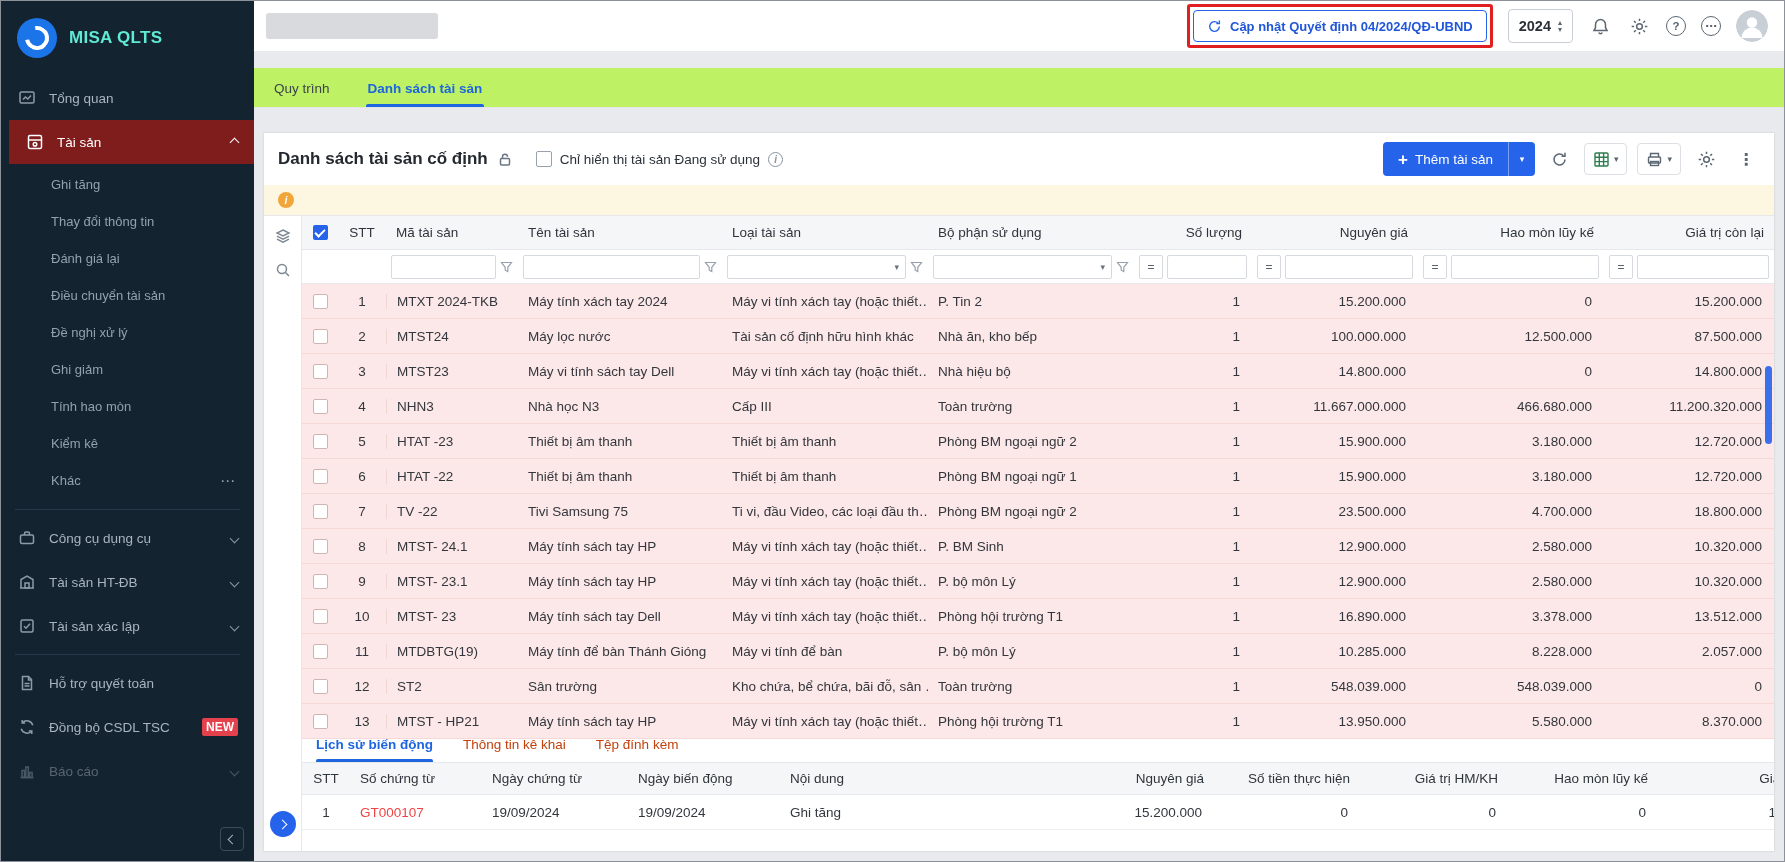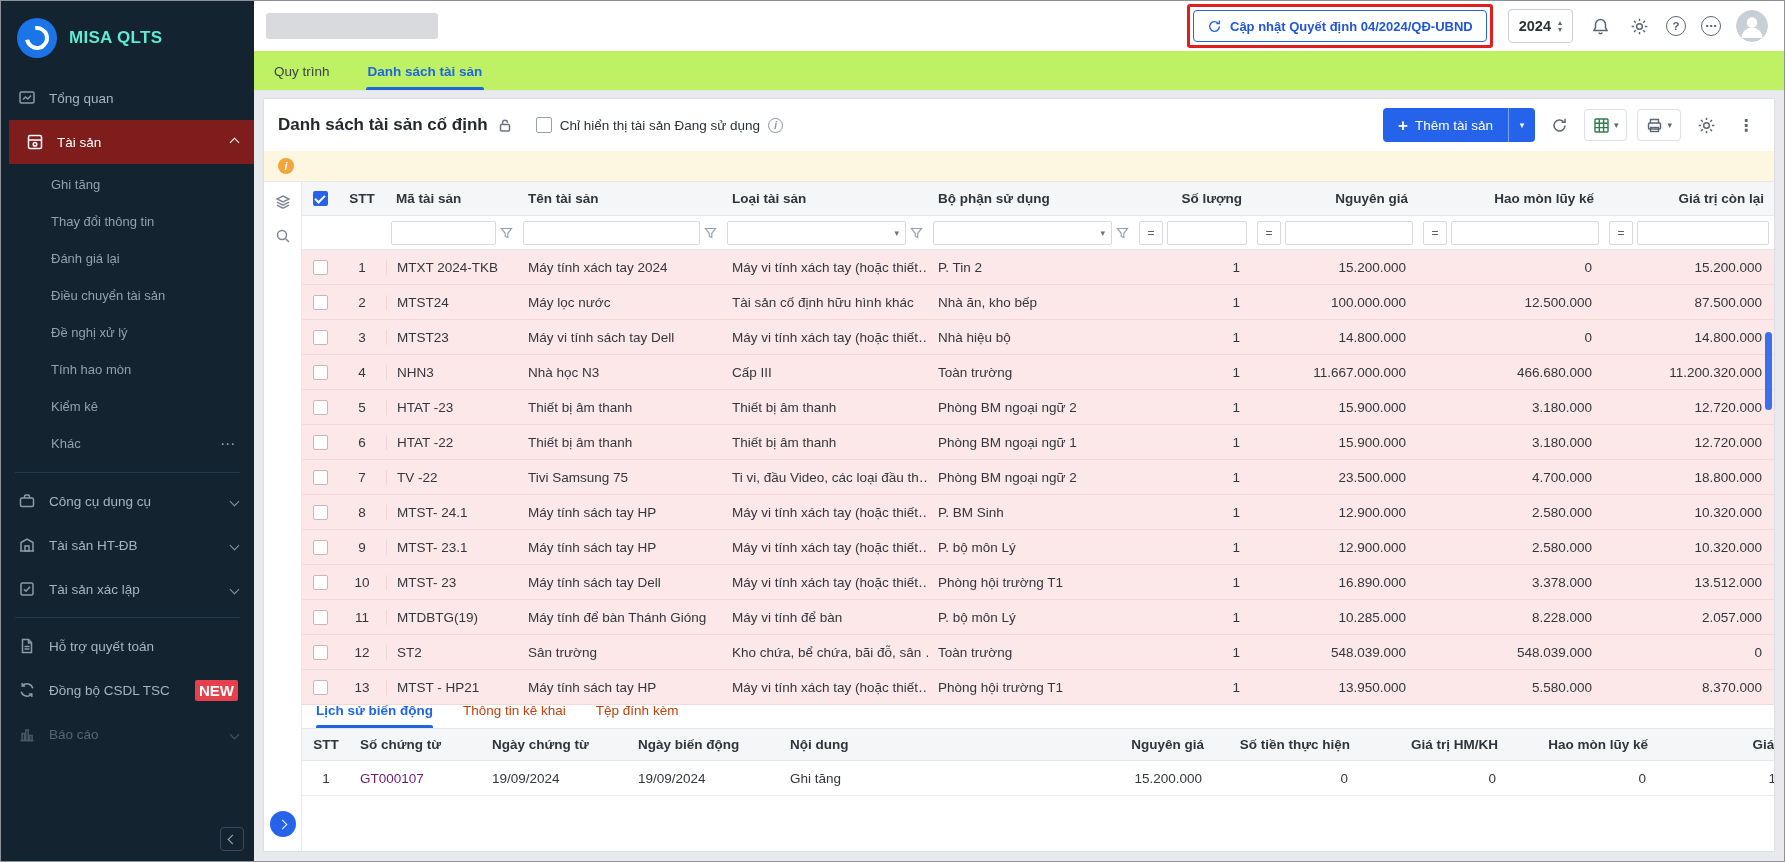--- a/index.html
+++ b/index.html
@@ -14,36 +14,36 @@
   .logo-mark { width: 40px; height: 40px; border-radius: 50%; background: #1b74e8; position: relative; flex: none; }
   .logo-mark::after { content: ""; position: absolute; left: 8px; top: 8px; width: 16px; height: 16px; border-radius: 50%; border: 4px solid #fff; border-left-color: transparent; transform: rotate(35deg); }
   .logo-text { color: #5eead4; font-weight: bold; font-size: 17px; letter-spacing: .3px; }
   .nav { flex: 1; overflow: hidden; }
   .nav-item { display: flex; align-items: center; gap: 12px; height: 44px; padding: 0 16px; color: #a8b4c0; cursor: pointer; }
   .nav-item.active { background: #7f1d1d; color: #fff; margin-left: 8px; }
   .nav-item.faded { opacity: .45; }
   .nav-ic { width: 20px; height: 20px; display: flex; align-items: center; justify-content: center; color: #8d9aa7; flex: none; }
   .nav-item.active .nav-ic { color: #fff; }
   .nav-label { flex: 1; white-space: nowrap; overflow: hidden; }
-  .badge-new { background: #e5414d; color: #fff; font-size: 15px; font-weight: bold; padding: 2px 4px; border-radius: 2px; flex: none; }
+  .badge-new { background: #e5414d; color: #fff; font-size: 12px; font-weight: bold; padding: 2px 4px; border-radius: 2px; flex: none; }
   .submenu { padding: 2px 0 4px; }
   .sub-item { display: flex; align-items: center; height: 37px; padding: 0 18px 0 50px; color: #93a1ae; font-size: 13px; cursor: pointer; }
   .more-dots { margin-left: auto; font-size: 15px; letter-spacing: 1px; }
   .nav-divider { height: 1px; background: #26394a; margin: 6px 14px; }
   .chev { width: 7px; height: 7px; border-right: 1.7px solid currentColor; border-bottom: 1.7px solid currentColor; display: inline-block; }
   .chev-down { transform: rotate(45deg); }
   .chev-up { transform: rotate(-135deg); }
   .chev-left { transform: rotate(135deg); }
   .chev-right { transform: rotate(-45deg); }
   .nav-chev { margin-left: auto; color: #8d9aa7; display: flex; }
   .nav-item.active .nav-chev { color: #fff; }
   .collapse-btn { position: absolute; right: 10px; bottom: 10px; width: 24px; height: 24px; border-radius: 4px; border: 1px solid #3c4c5c; background: transparent; color: #9fb0bf; display: flex; align-items: center; justify-content: center; cursor: pointer; }
 
   
-  .main { flex: 1; display: flex; flex-direction: column; min-width: 0; background: #e8eaed; }
+  .main { flex: 1; display: flex; flex-direction: column; min-width: 0; background: #e8eaed; gap: 17px; }
   .topbar { height: 50px; background: #fff; display: flex; align-items: center; padding: 0 16px 0 12px; gap: 15px; }
   .org-placeholder { width: 172px; height: 26px; background: #d8dadd; border-radius: 3px; }
   .spacer { flex: 1; }
   .annotation { border: 3px solid #e02020; border-radius: 3px; padding: 3px; }
   .update-btn { display: flex; align-items: center; gap: 8px; background: #fff; border: 1px solid #2563eb; color: #2056d8; font-weight: bold; font-size: 13px; height: 32px; padding: 0 13px; border-radius: 4px; cursor: pointer; font-family: inherit; white-space: nowrap; }
   .update-btn .ic { color: #2563eb; display: flex; }
   .year-box { display: flex; align-items: center; gap: 7px; border: 1px solid #c9ced6; border-radius: 4px; height: 34px; padding: 0 10px; font-weight: bold; font-size: 14.5px; cursor: pointer; background: #fff; }
   .stepper { display: flex; flex-direction: column; font-size: 8px; line-height: 7px; color: #5b6672; }
   .tb-icon { width: 24px; height: 24px; display: flex; align-items: center; justify-content: center; color: #5b6672; cursor: pointer; }
   .circle-glyph { border: 1.5px solid #5b6672; border-radius: 50%; width: 20px; height: 20px; font-size: 11.5px; font-weight: bold; display: flex; align-items: center; justify-content: center; }
@@ -78,21 +78,21 @@
   .panel-body { flex: 1; display: flex; min-height: 0; border-top: 1px solid #e6e8eb; }
   .rail { width: 38px; min-width: 38px; border-right: 1px solid #e6e8eb; display: flex; flex-direction: column; align-items: center; padding-top: 12px; gap: 18px; position: relative; background: #fff; }
   .rail-icon { color: #7d8793; cursor: pointer; display: flex; }
   .expand-btn { position: absolute; bottom: 14px; left: 50%; transform: translateX(-50%); width: 26px; height: 26px; border-radius: 50%; background: #2563eb; border: none; color: #fff; cursor: pointer; display: flex; align-items: center; justify-content: center; }
 
   .grid-area { flex: 1; min-width: 0; display: flex; flex-direction: column; position: relative; overflow: hidden; background: #fff;
     --cols: 36px 48px 132px 204px 206px 206px 118px 166px 186px minmax(150px,1fr);
     --dcols: 48px 132px 146px 152px 276px 158px 146px 148px 150px 190px; }
 
   .thead { display: grid; grid-template-columns: var(--cols); height: 34px; align-items: center; background: #f5f6f7; border-bottom: 1px solid #e6e8eb; flex: none; }
-  .th { padding: 0 10px; font-weight: bold; color: #2f353c; white-space: nowrap; overflow: hidden; cursor: pointer; }
+  .th { padding: 0 10px; font-weight: normal; color: #2f353c; white-space: nowrap; overflow: hidden; cursor: pointer; }
   .th.num { text-align: right; }
   .th.center { text-align: center; }
   .hd-cb { width: 15px; height: 15px; border-radius: 2px; background: #2563eb; position: relative; display: inline-block; cursor: pointer; }
   .hd-cb::after { content: ""; position: absolute; left: 4.5px; top: 1.5px; width: 4px; height: 8px; border-right: 2px solid #fff; border-bottom: 2px solid #fff; transform: rotate(45deg); }
   .td-check { display: flex; justify-content: center; padding: 0 !important; }
 
   .tfilter { display: grid; grid-template-columns: var(--cols); height: 34px; align-items: center; border-bottom: 1px solid #e6e8eb; background: #fff; flex: none; }
   .fcell { display: flex; align-items: center; gap: 4px; padding: 0 5px; height: 100%; min-width: 0; }
   .finput { flex: 1; height: 24px; border: 1px solid #d6dade; border-radius: 2px; background: #fff; min-width: 0; font-family: inherit; font-size: 12.5px; padding: 0 6px; }
   .fsel { flex: 1; height: 24px; border: 1px solid #d6dade; border-radius: 2px; display: flex; align-items: center; justify-content: flex-end; padding: 0 6px; color: #6a727c; font-size: 9px; cursor: pointer; min-width: 0; background: #fff; }
@@ -109,21 +109,21 @@
 
   .vscroll { position: absolute; right: 2px; top: 150px; width: 7px; height: 78px; border-radius: 4px; background: #2563eb; opacity: .9; cursor: grab; }
 
   .detail { flex: none; background: #fff; }
   .detail-tabs { display: flex; gap: 30px; padding: 0 14px; border-bottom: 1px solid #e6e8eb; height: 24px; align-items: flex-end; }
   .dtab { padding-bottom: 10px; color: #c2410c; cursor: pointer; position: relative; white-space: nowrap; }
   .dtab.active { color: #1e66e0; font-weight: bold; }
   .dtab.active::after { content: ""; position: absolute; left: 0; right: 0; bottom: 0; height: 3px; background: #1e66e0; border-radius: 2px 2px 0 0; }
   .dhead { display: grid; grid-template-columns: var(--dcols); height: 32px; align-items: center; background: #f5f6f7; border-bottom: 1px solid #e6e8eb; }
   .drow { display: grid; grid-template-columns: var(--dcols); height: 35px; align-items: center; background: #fff; border-bottom: 1px solid #eceef0; color: #33373d; }
-  .doc-link { color: #701a75; cursor: pointer; }
+  .doc-link { color: #ef4444; cursor: pointer; }
   .detail-filler { flex: 1; background: #fff; }
 </style>
 </head>
 <body>
 
 <div class="app">
 
   <aside class="sidebar">
     <div class="logo-row">
       <div class="logo-mark"></div>
@@ -160,20 +160,23 @@
             <span>Thay đổi thông tin</span>
           </div>
           <div class="sub-item">
             <span>Đánh giá lại</span>
           </div>
           <div class="sub-item">
             <span>Điều chuyển tài sản</span>
           </div>
           <div class="sub-item">
             <span>Đề nghị xử lý</span>
+          </div>
+          <div class="sub-item">
+            <span>Ghi giảm</span>
           </div>
           <div class="sub-item">
             <span>Tính hao mòn</span>
           </div>
           <div class="sub-item">
             <span>Kiểm kê</span>
           </div>
           <div class="sub-item">
             <span>Khác</span>
             <span class="more-dots">⋯</span>

